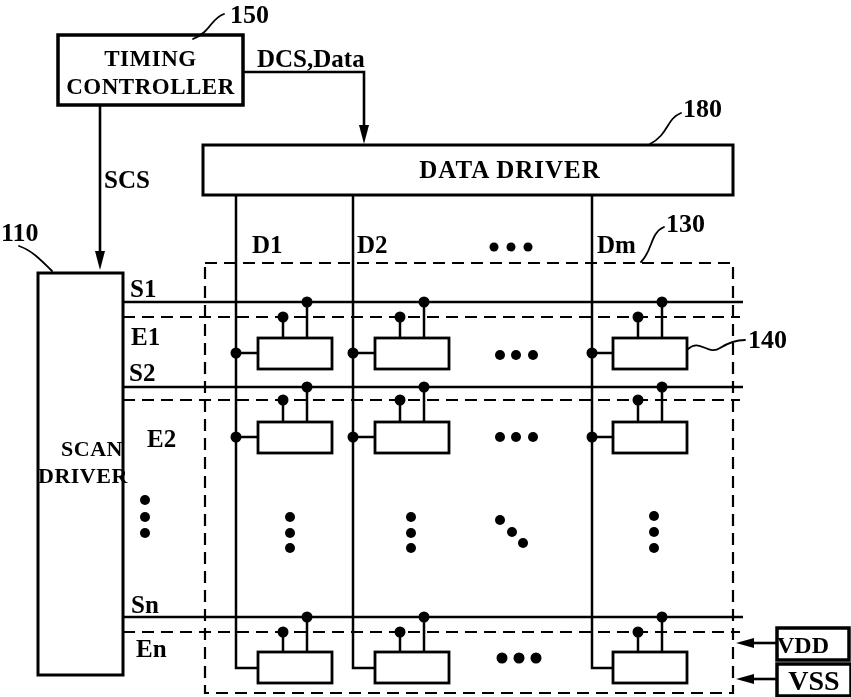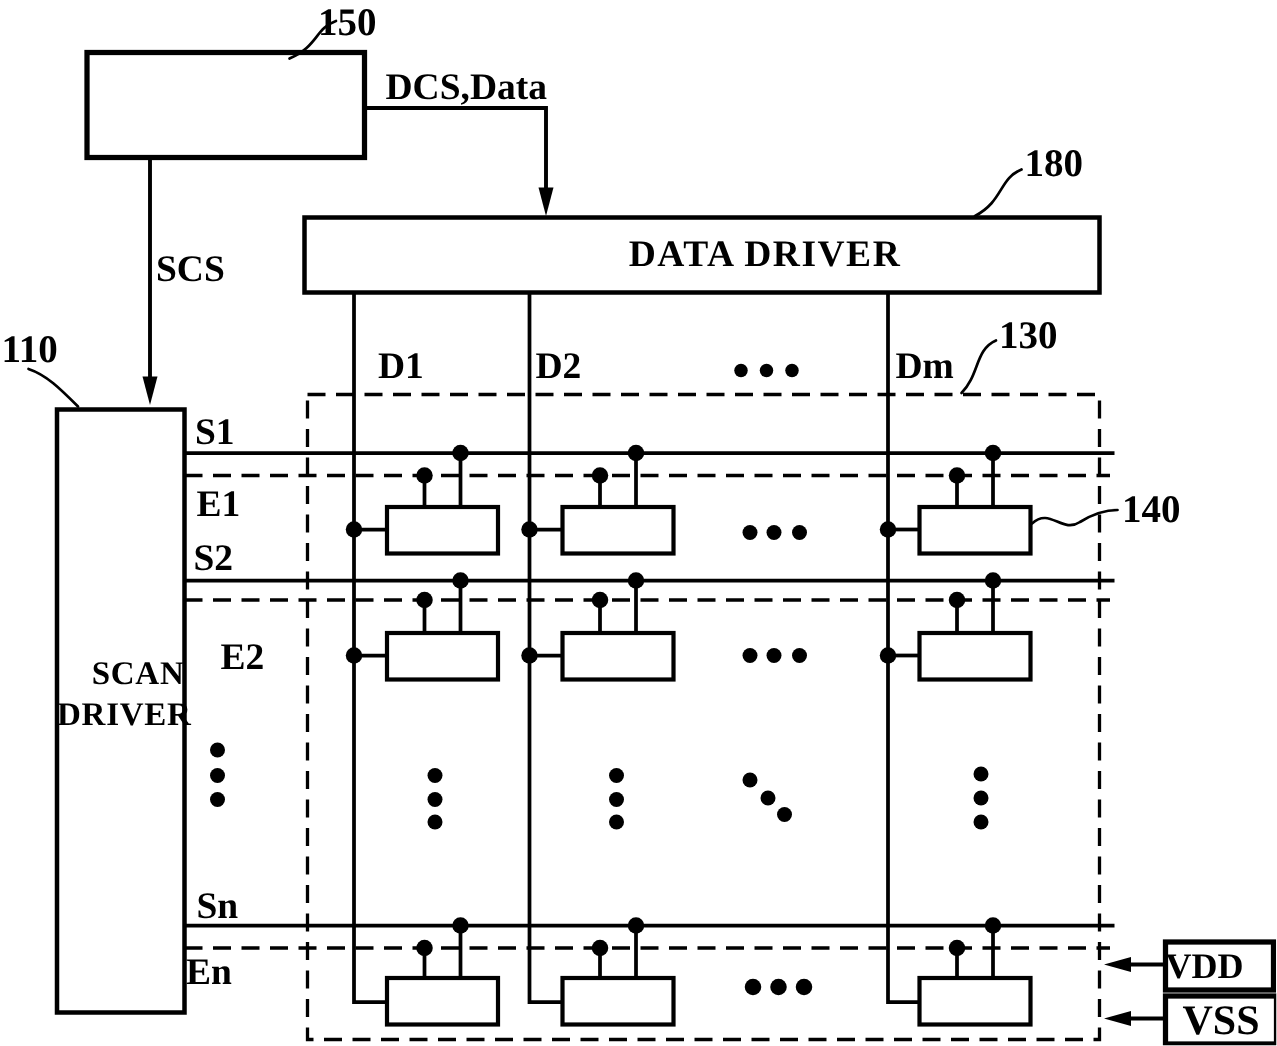--- a/index.html
+++ b/index.html
@@ -204,21 +204,25 @@
     <g>
       <line x1="777" y1="643" x2="753" y2="643" stroke="#000" stroke-width="2.6"></line>
       <polygon points="754,638 754,648 736,643" fill="#000"></polygon>
     </g>
     <g>
       <line x1="777" y1="679" x2="753" y2="679" stroke="#000" stroke-width="2.6"></line>
       <polygon points="754,674 754,684 736,679" fill="#000"></polygon>
     </g>
   </svg>
 
-  <div class="lbl ref" style="left:212px; top:2px;">150</div>
+  <div class="lbl ref" style="left:230px; top:2px;">150</div>
+  <div class="lbl boxtxt" style="left:58px; top:45px; width:185px;">
+    <div>TIMING</div>
+    <div>CONTROLLER</div>
+  </div>
   <div class="lbl sig" style="left:257px; top:46px;">DCS,Data</div>
   <div class="lbl sig" style="left:104px; top:167px;">SCS</div>
 
   <div class="lbl ref" style="left:683px; top:96px;">180</div>
   <div class="lbl" style="left:370px; top:157px; width:280px; text-align:center; font-size:25px; letter-spacing:1px;">DATA DRIVER</div>
 
   <div class="lbl ref" style="left:1px; top:220px;">110</div>
   <div class="lbl boxtxt" style="left:38px; top:435px; width:85px; font-size:22px; line-height:27px;text-align:right;">
     <div>SCAN</div>
     <div>DRIVER</div>
@@ -229,18 +233,18 @@
 
   <div class="lbl sig" style="left:252px; top:232px;">D1</div>
   <div class="lbl sig" style="left:357px; top:232px;">D2</div>
   <div class="lbl sig" style="left:597px; top:232px;">Dm</div>
 
   <div class="lbl sig" style="left:130px; top:276px;">S1</div>
   <div class="lbl sig" style="left:131px; top:324px;">E1</div>
   <div class="lbl sig" style="left:129px; top:360px;">S2</div>
   <div class="lbl sig" style="left:147px; top:406px;margin-top:20px;">E2</div>
   <div class="lbl sig" style="left:131px; top:592px;">Sn</div>
-  <div class="lbl sig" style="left:124px; top:636px;text-align:right;">En</div>
+  <div class="lbl sig" style="left:136px; top:636px;text-align:right;">En</div>
 
   <div class="lbl" style="left:777px; top:630px; width:52px; text-align:center; font-size:24px; line-height:30px;">VDD</div>
   <div class="lbl" style="left:777px; top:666px; width:74px; text-align:center; font-size:28px; line-height:30px;">VSS</div>
 
 </div>
 
 </body></html>

